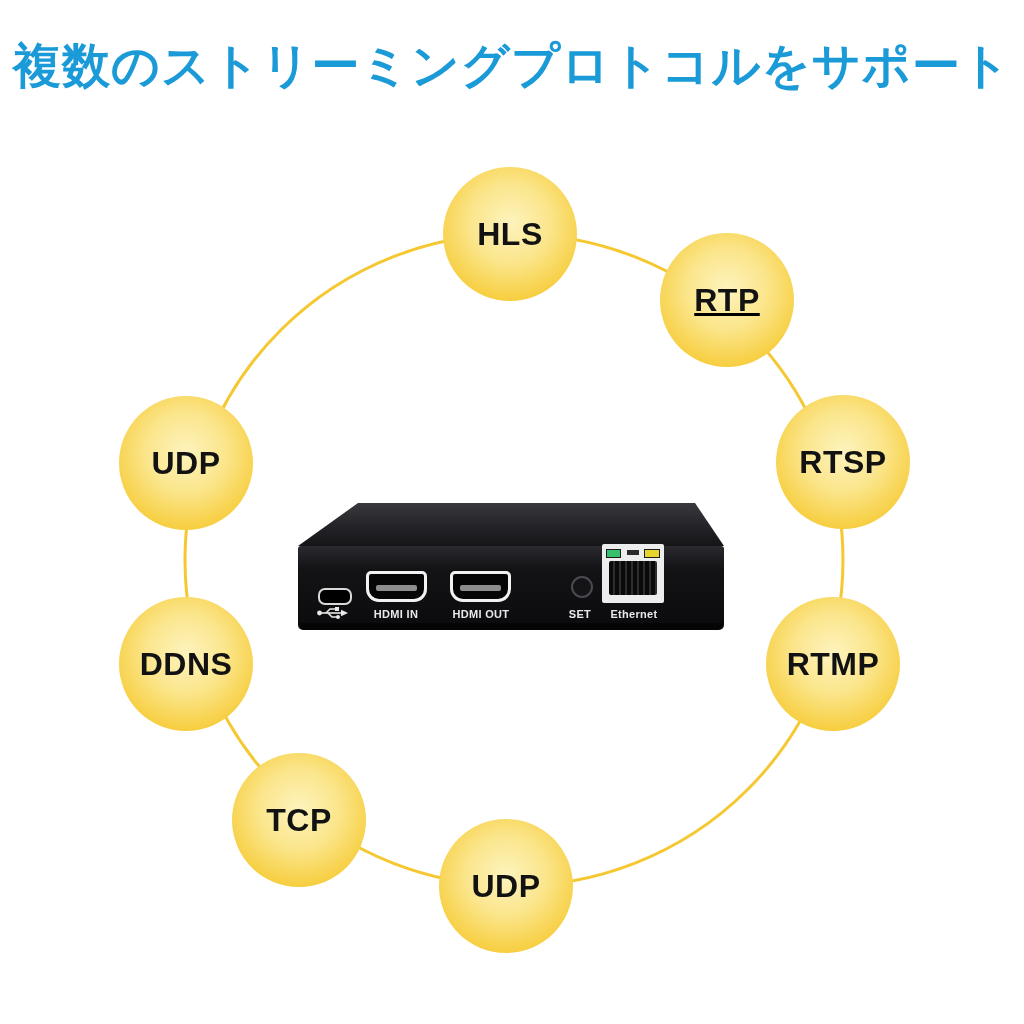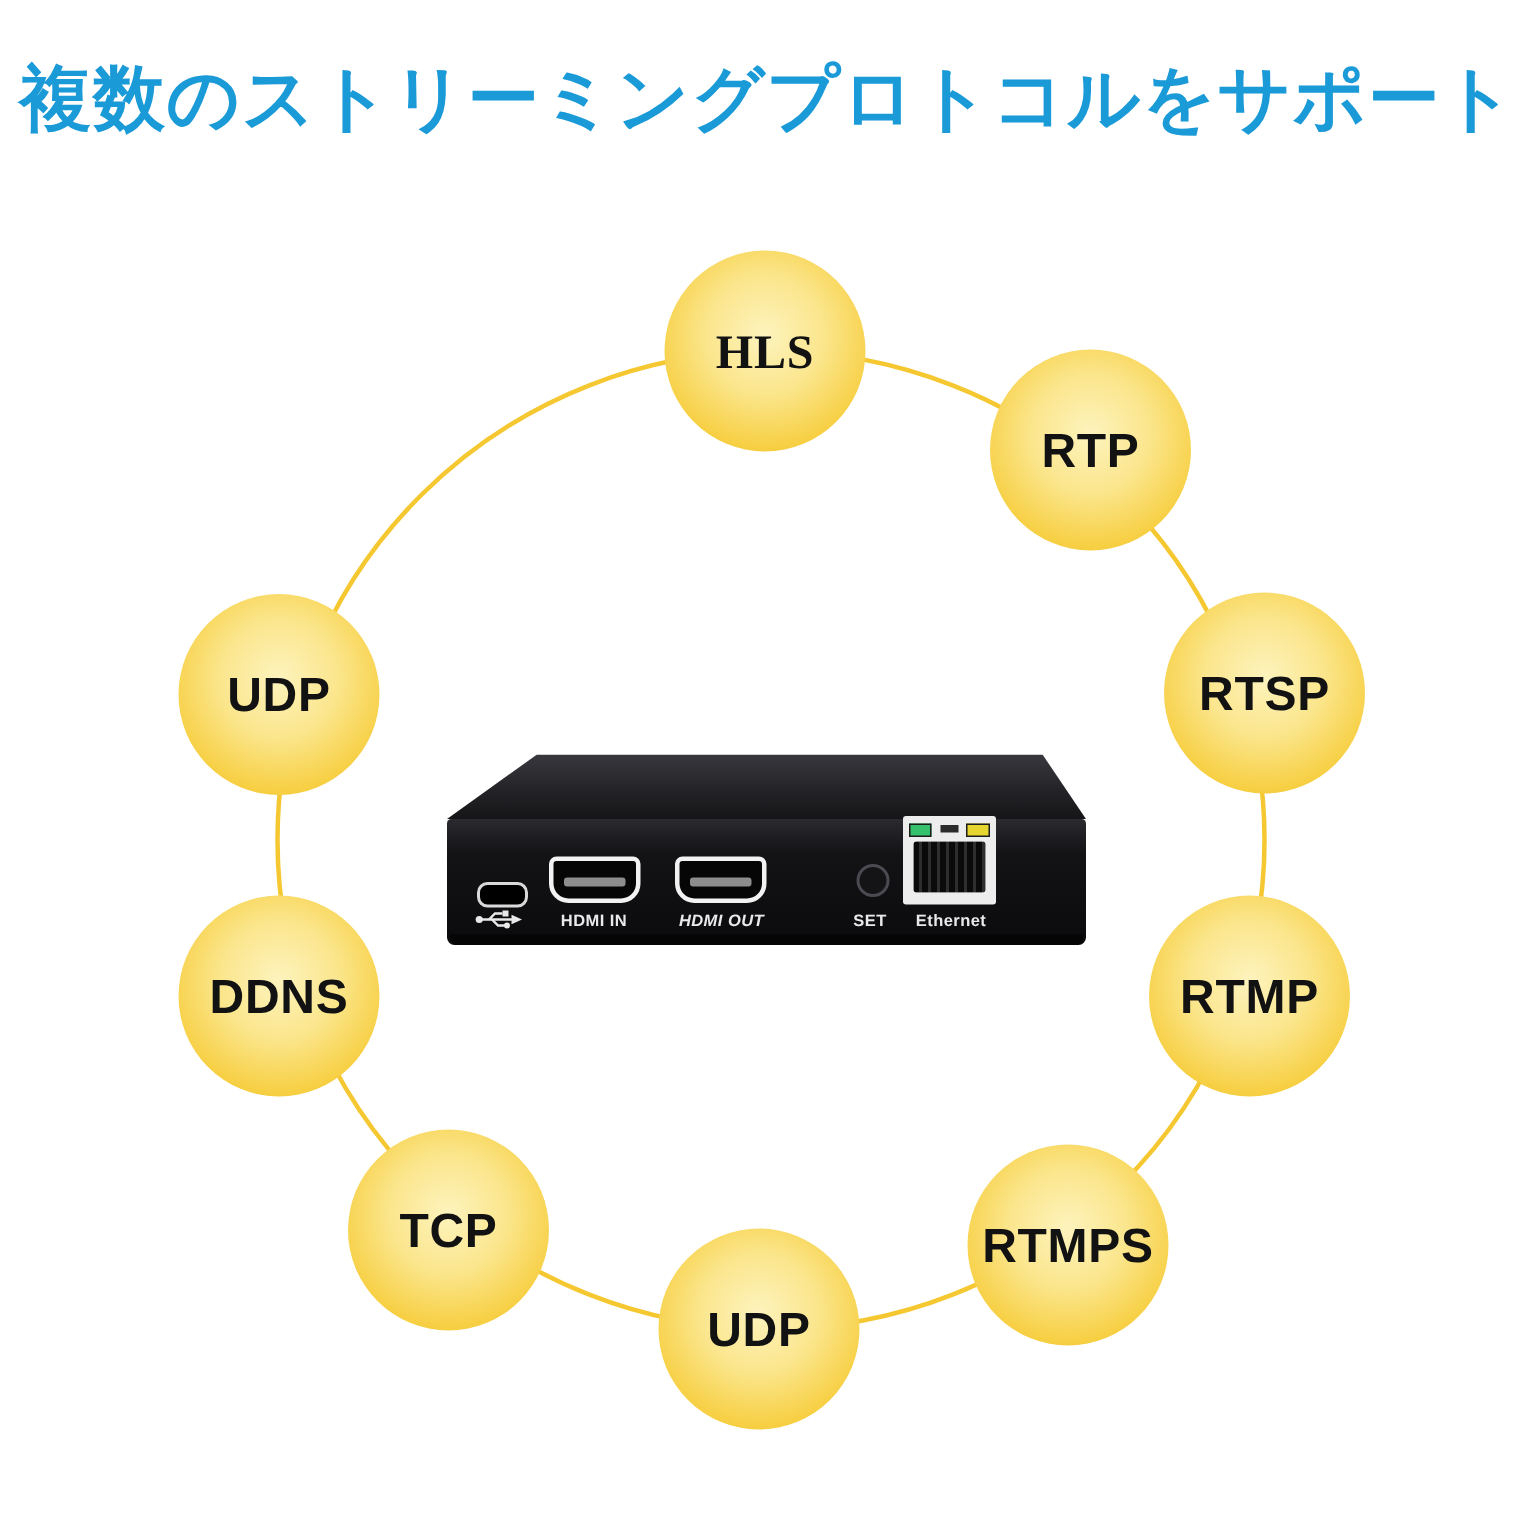--- a/index.html
+++ b/index.html
@@ -66,49 +66,46 @@
   .eth-led-yellow{position:absolute;right:4px;top:5px;width:14px;height:7px;background:#e6d52f;border:1px solid #1c1c1c;}
   .eth-jack{
     position:absolute;left:7px;top:17px;width:48px;height:34px;background:#0a0a0a;border-radius:2px;
     background-image:repeating-linear-gradient(90deg,#0a0a0a 0 4px,#2e2e2e 4px 6px);
   }
   .port-label{
     position:absolute;top:62px;font-size:11px;font-weight:700;color:#e9e9e9;
     letter-spacing:0.3px;text-align:center;
   }
   .lbl-hdmi-in{left:58px;width:80px;}
-  .lbl-hdmi-out{left:133px;width:100px;font-style:italic;}
+  .lbl-hdmi-out{left:133px;width:100px;}
   .lbl-set{left:252px;width:60px;}
   .lbl-ethernet{left:306px;width:60px;}
 </style>
 </head>
 <body>
 
 <div class="stage">
 
   <div class="title">複数のストリーミングプロトコルをサポート</div>
 
   <svg class="ring-svg" width="1024" height="1024">
     <ellipse cx="514" cy="560" rx="329" ry="326" fill="none" stroke="#f5c832" stroke-width="3"></ellipse>
   </svg>
 
-  <div class="bubble" style="left:443px;top:167px;font-family:Liberation Serif, serif;">
+  <div class="bubble" style="left:443px;top:167px;">
     <span>HLS</span>
     </div>
-  <div class="bubble" style="left:660px;top:233px;">
+  <div class="bubble" style="left:660px;top:233px;text-decoration:underline;">
     <span>RTP</span>
     </div>
   <div class="bubble" style="left:776px;top:395px;">
     <span>RTSP</span>
     </div>
   <div class="bubble" style="left:766px;top:597px;">
     <span>RTMP</span>
-    </div>
-  <div class="bubble" style="left:645px;top:763px;">
-    <span>RTMPS</span>
     </div>
   <div class="bubble" style="left:439px;top:819px;">
     <span>UDP</span>
     </div>
   <div class="bubble" style="left:119px;top:597px;">
     <span>DDNS</span>
     </div>
   <div class="bubble" style="left:232px;top:753px;">
     <span>TCP</span>
     </div>

